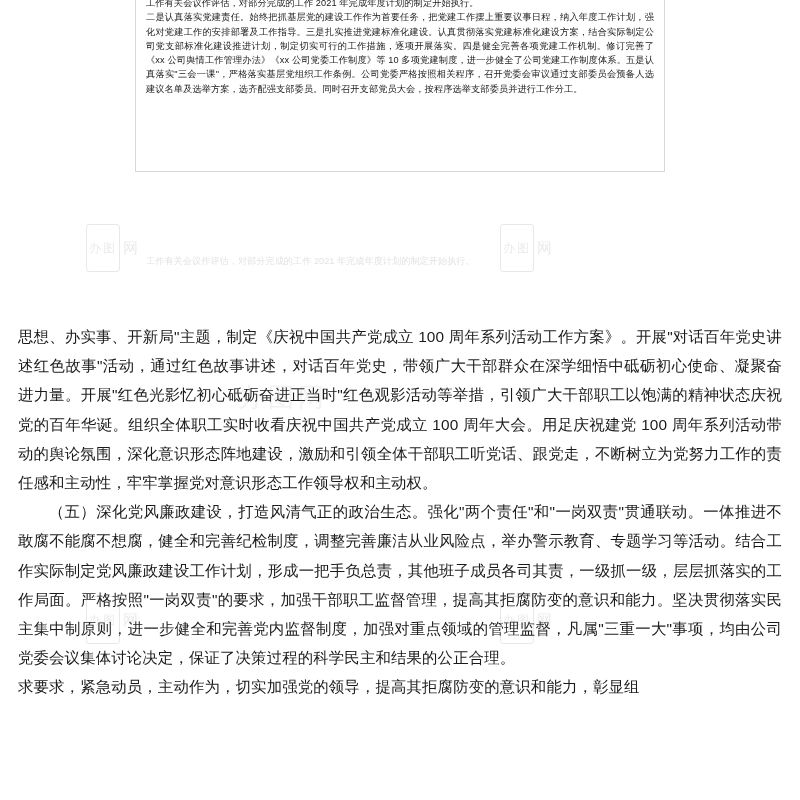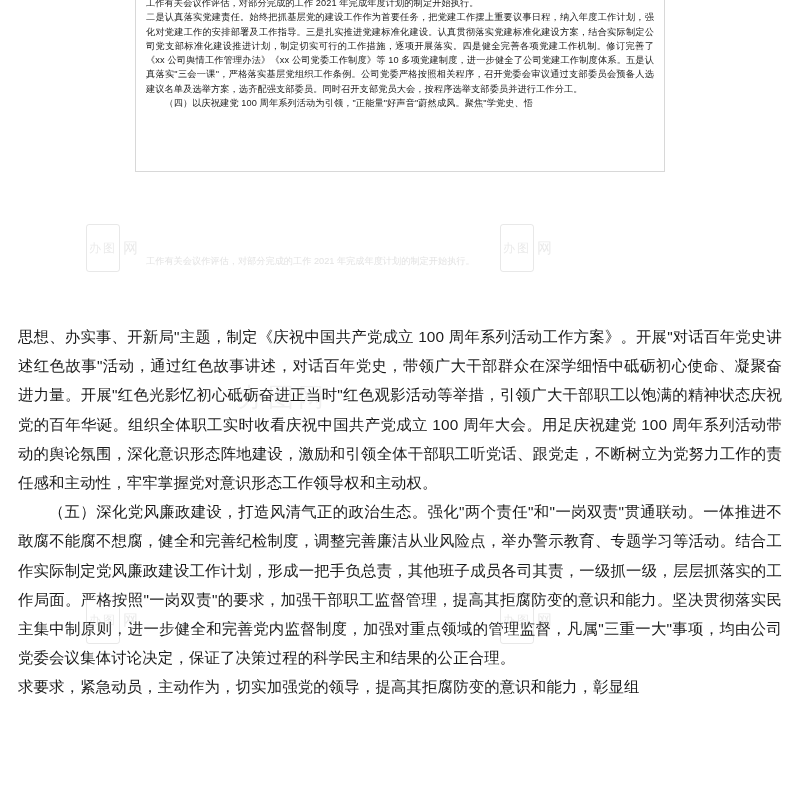--- a/index.html
+++ b/index.html
@@ -118,21 +118,20 @@
 </style>
 </head>
 <body>
 
 <div class="page">
 
   <div class="top-fragment">
     <div class="inner">
       <p class="first">工作有关会议作评估，对部分完成的工作 2021 年完成年度计划的制定开始执行。</p>
       <p>二是认真落实党建责任。始终把抓基层党的建设工作作为首要任务，把党建工作摆上重要议事日程，纳入年度工作计划，强化对党建工作的安排部署及工作指导。三是扎实推进党建标准化建设。认真贯彻落实党建标准化建设方案，结合实际制定公司党支部标准化建设推进计划，制定切实可行的工作措施，逐项开展落实。四是健全完善各项党建工作机制。修订完善了《xx 公司舆情工作管理办法》《xx 公司党委工作制度》等 10 多项党建制度，进一步健全了公司党建工作制度体系。五是认真落实"三会一课"，严格落实基层党组织工作条例。公司党委严格按照相关程序，召开党委会审议通过支部委员会预备人选建议名单及选举方案，选齐配强支部委员。同时召开支部党员大会，按程序选举支部委员并进行工作分工。</p>
-      <p class="indent">（四）以庆祝建党 100 周年系列活动为引领，"正能量"好声音"蔚然成风。聚焦"学党史、悟</p>
     </div>
   </div>
 
   <div class="ghost-line">工作有关会议作评估，对部分完成的工作 2021 年完成年度计划的制定开始执行。</div>
 
   <div class="body-text">
     <p>思想、办实事、开新局"主题，制定《庆祝中国共产党成立 100 周年系列活动工作方案》。开展"对话百年党史讲述红色故事"活动，通过红色故事讲述，对话百年党史，带领广大干部群众在深学细悟中砥砺初心使命、凝聚奋进力量。开展"红色光影忆初心砥砺奋进正当时"红色观影活动等举措，引领广大干部职工以饱满的精神状态庆祝党的百年华诞。组织全体职工实时收看庆祝中国共产党成立 100 周年大会。用足庆祝建党 100 周年系列活动带动的舆论氛围，深化意识形态阵地建设，激励和引领全体干部职工听党话、跟党走，不断树立为党努力工作的责任感和主动性，牢牢掌握党对意识形态工作领导权和主动权。</p>
     <p class="indent">（五）深化党风廉政建设，打造风清气正的政治生态。强化"两个责任"和"一岗双责"贯通联动。一体推进不敢腐不能腐不想腐，健全和完善纪检制度，调整完善廉洁从业风险点，举办警示教育、专题学习等活动。结合工作实际制定党风廉政建设工作计划，形成一把手负总责，其他班子成员各司其责，一级抓一级，层层抓落实的工作局面。严格按照"一岗双责"的要求，加强干部职工监督管理，提高其拒腐防变的意识和能力。坚决贯彻落实民主集中制原则，进一步健全和完善党内监督制度，加强对重点领域的管理监督，凡属"三重一大"事项，均由公司党委会议集体讨论决定，保证了决策过程的科学民主和结果的公正合理。</p>
     <p>求要求，紧急动员，主动作为，切实加强党的领导，提高其拒腐防变的意识和能力，彰显组</p>
   </div>

